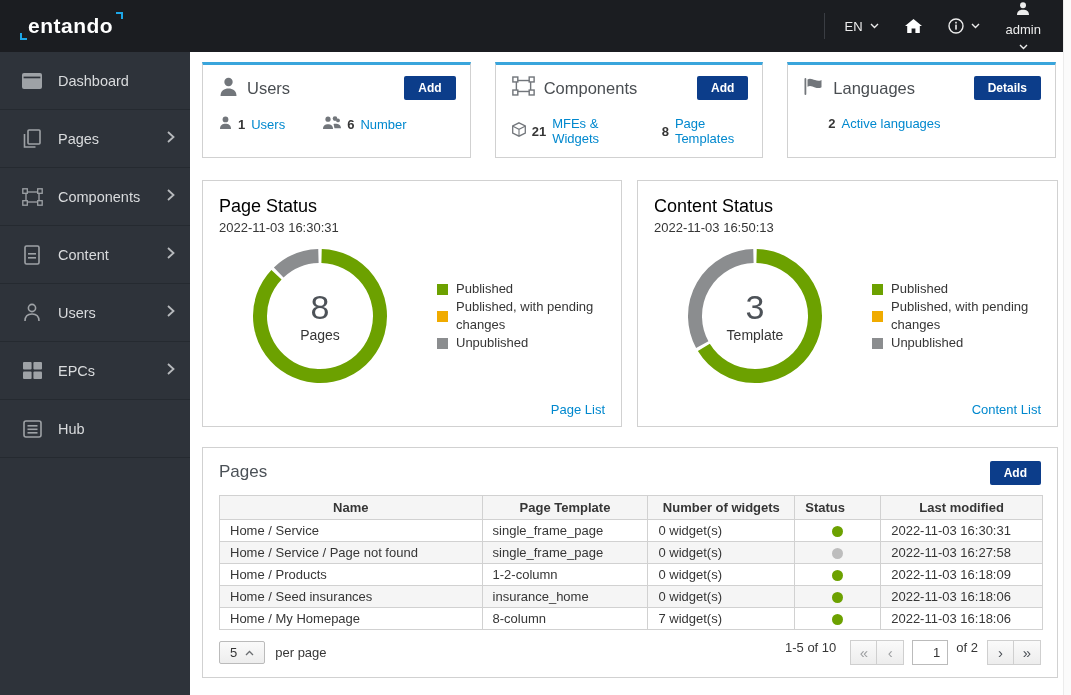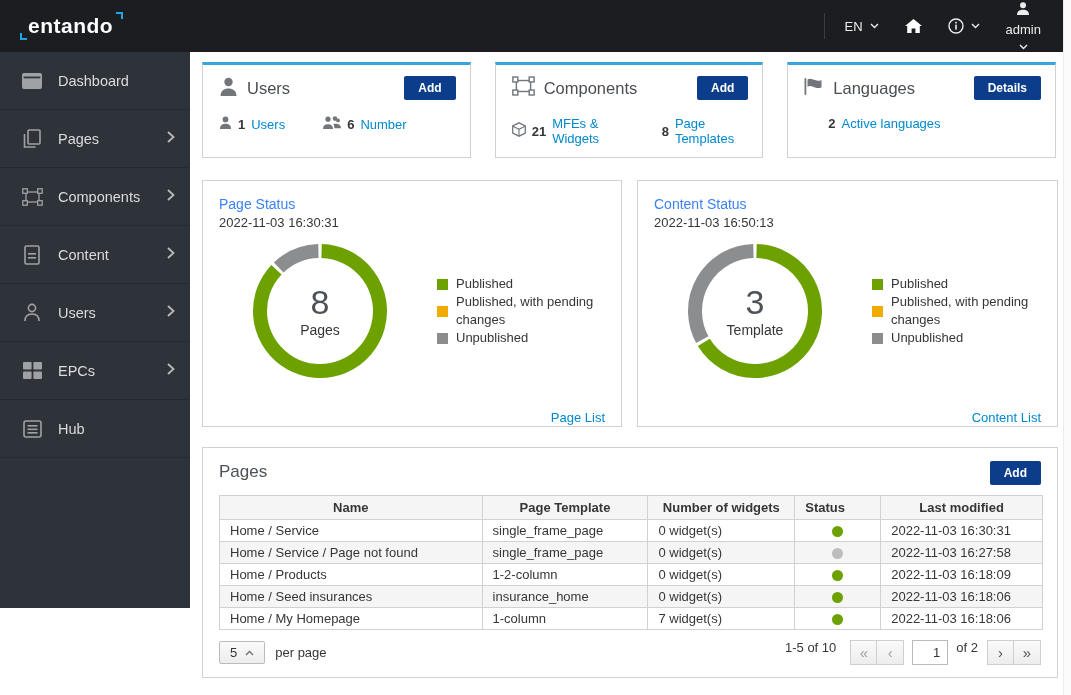--- a/index.html
+++ b/index.html
@@ -21,21 +21,21 @@
   .nav-item { display:flex; align-items:center; gap:7px; color:#ececec;
     font-size:13px; margin-right:26px; cursor:pointer; }
   .nav-item:last-child { margin-right:4px;flex-direction:column; }
   .nav-item svg { display:block; }
 
   
   .scroll-strip { position:fixed; top:0; right:0; width:8px; height:695px;
     background:#fbfbfb; border-left:1px solid #ececec; z-index:30; }
 
   
-  .sidebar { position:fixed; top:52px; left:0; width:190px; height:556px;
+  .sidebar { position:fixed; top:52px; left:0; width:190px; height:643px;
     background:#2e333a; z-index:10; }
   .side-item { height:58px; display:flex; align-items:center; padding:0 14px 0 21px;
     border-bottom:1px solid #252a30; color:#d9dbdd; font-size:14.5px; cursor:pointer; }
   .side-item .s-icon { width:22px; display:flex; justify-content:center; margin-right:15px; }
   .side-item .chev { margin-left:auto; }
 
   
   .content { position:absolute; top:52px; left:190px; width:873px; height:643px;
     padding:10px 7px 8px 12px; background:#fff; }
 
@@ -51,33 +51,33 @@
   .card-stats { display:flex; align-items:center; gap:38px; margin-top:16px;
     font-size:13px; }
   .stat { display:flex; align-items:center; gap:6px; }
   .stat .num { font-weight:700; color:#363636; }
   .link { color:#0088ce; text-decoration:none; cursor:pointer; }
 
   .charts-row { display:grid; grid-template-columns:420px 421px; gap:15px;
     margin-bottom:20px; }
   .chart-card { height:247px; background:#fff; border:1px solid #d1d1d1;
     padding:15px 16px; position:relative; }
-  .chart-title { font-size:14px; color:#3b82f6; font-weight:400; }
+  .chart-title { font-size:18px; color:#000000; font-weight:400; }
   .chart-ts { font-size:13px; color:#363636; margin-top:3px; }
   .chart-body { display:flex; align-items:center; margin-top:6px; }
   .donut-wrap { position:relative; width:150px; height:150px; margin-left:26px; flex:none; }
   .donut-center { position:absolute; inset:0; display:flex; flex-direction:column;
     align-items:center; justify-content:center; pointer-events:none; }
   .donut-num { font-size:34px; font-weight:300; color:#4d5258; line-height:1; }
   .donut-lbl { font-size:14px; color:#363636; margin-top:3px; }
   .legend { margin-left:42px; }
   .legend-item { display:flex; align-items:center; gap:8px; font-size:13px;
     color:#363636; line-height:18px; }
   .legend-square { width:11px; height:11px; flex:none; display:inline-block; }
-  .card-foot-link { position:absolute; right:16px; bottom:1px; font-size:13px; }
+  .card-foot-link { position:absolute; right:16px; bottom:9px; font-size:13px; }
 
   
   .table-card { width:856px; background:#fff; border:1px solid #d1d1d1;
     padding:14px 16px 12px; position:relative; }
   .table-card .card-title { font-size:17px; color:#4b5157; font-weight:400; }
   .table-card .btn-primary { position:absolute; top:13px; right:16px; }
   table { border-collapse:collapse; width:824px; margin-top:13px; font-size:13px; }
   th, td { border:1px solid #d1d1d1; padding:3px 10px; text-align:left; }
   th { background:#f5f5f5; font-weight:700; padding:4px 10px;text-align:center; }
   tbody tr:nth-child(even) { background:#f5f5f5; }
@@ -464,21 +464,21 @@
         </tr>
         <tr>
           <td>Home / Seed insurances</td>
           <td>insurance_home</td>
           <td>0 widget(s)</td>
           <td class="cell-status"><span class="dot" style="background: rgb(108, 161, 0);"></span></td>
           <td>2022-11-03 16:18:06</td>
         </tr>
         <tr>
           <td>Home / My Homepage</td>
-          <td>1-column</td>
+          <td>8-column</td>
           <td>7 widget(s)</td>
           <td class="cell-status"><span class="dot" style="background: rgb(108, 161, 0);"></span></td>
           <td>2022-11-03 16:18:06</td>
         </tr>
       </tbody>
     </table>
 
     <div class="pagination">
       <button class="perpage-btn">
         <span>5</span>

